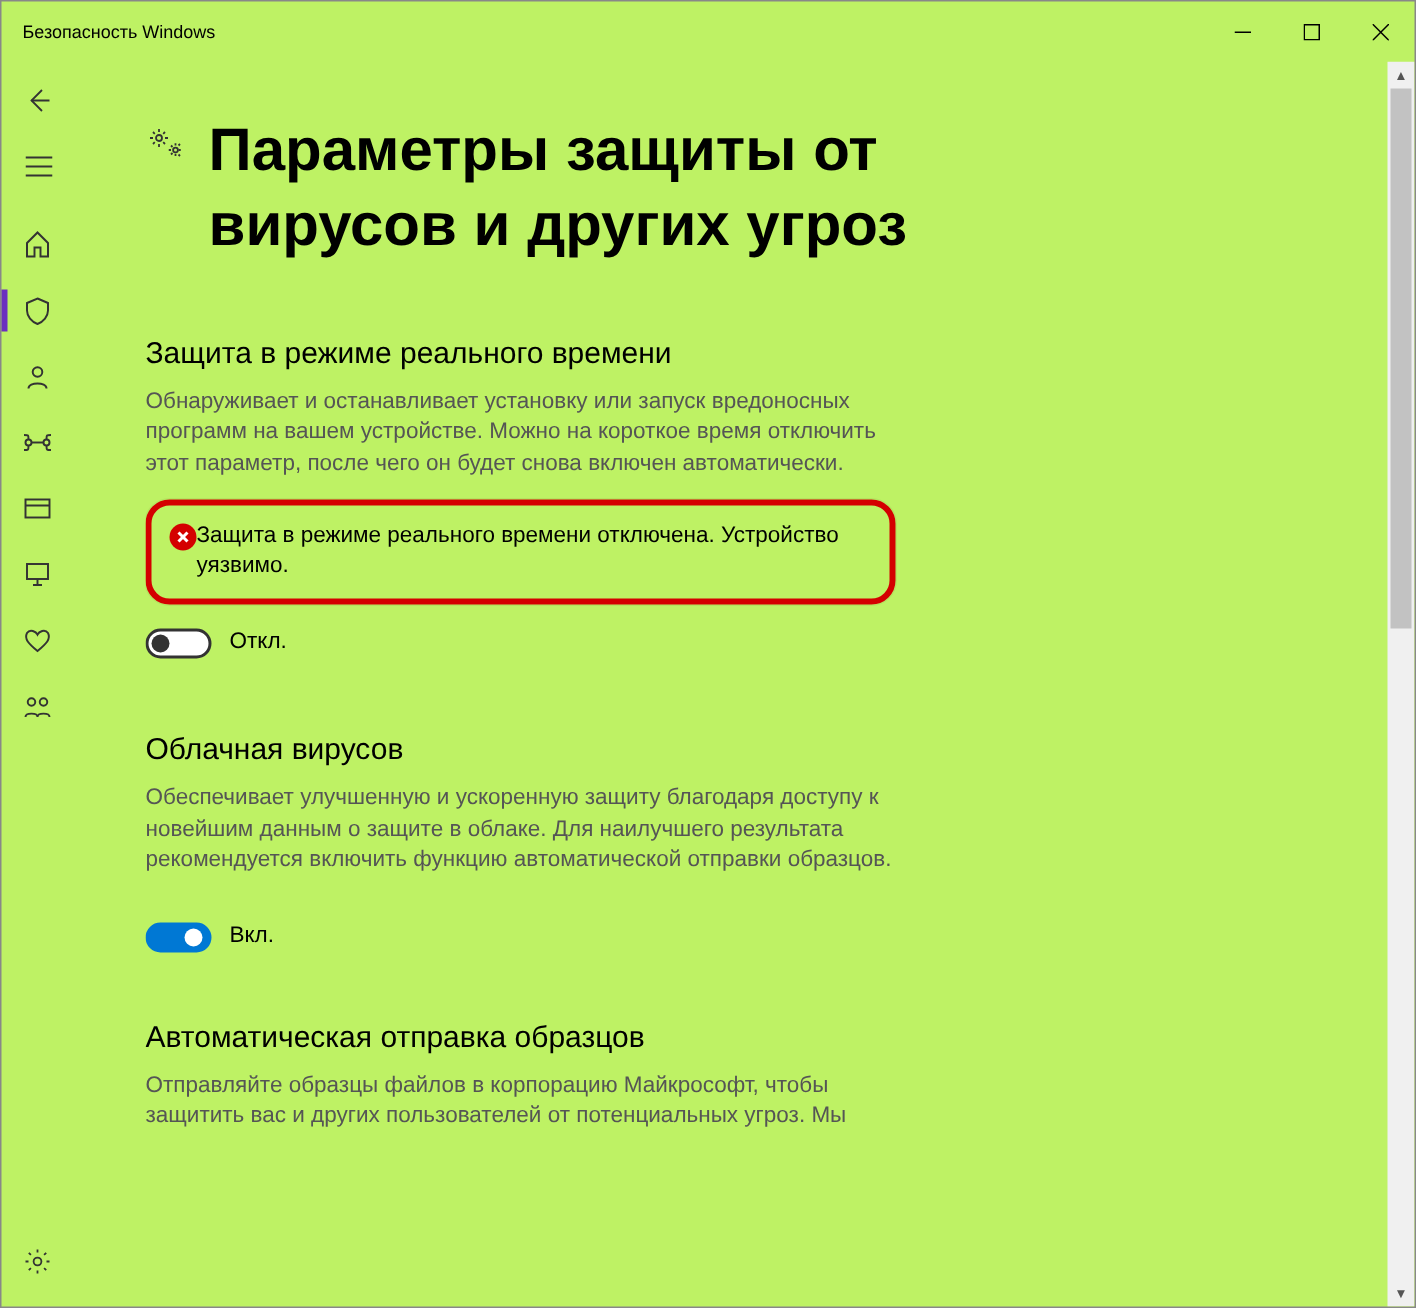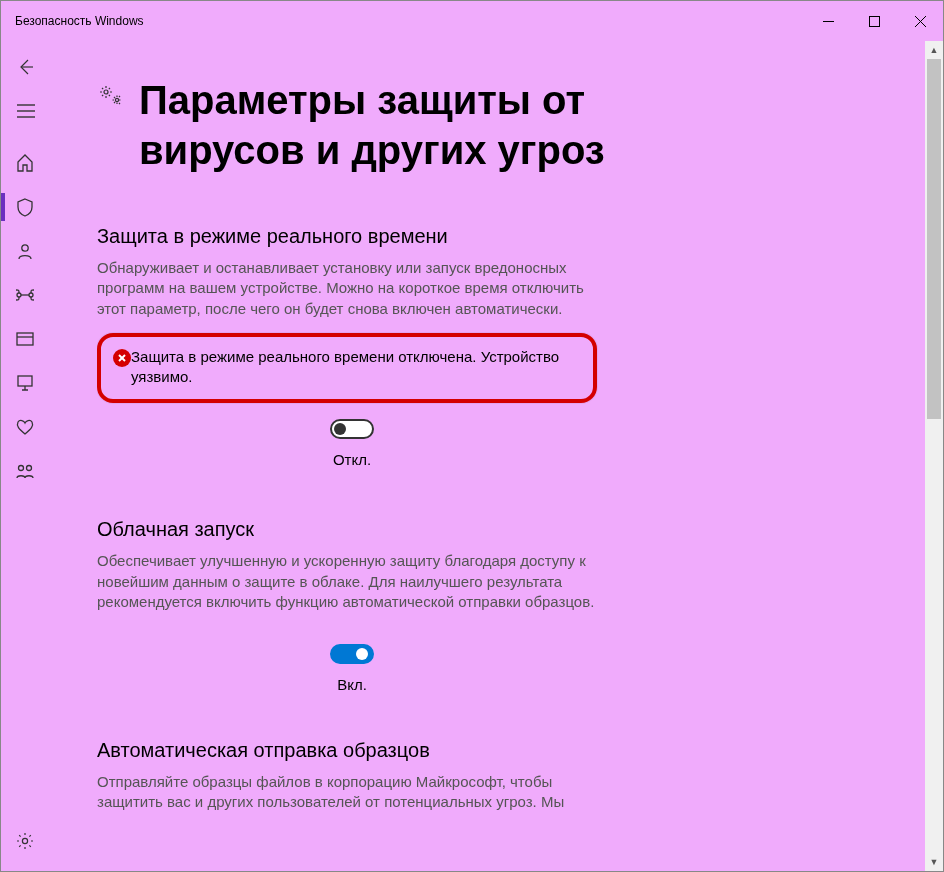--- a/index.html
+++ b/index.html
@@ -1,17 +1,17 @@
 <!DOCTYPE html>
 <html><head>
 <meta charset="utf-8">
 <style>
   * { box-sizing: border-box; margin: 0; padding: 0; }
   html, body { width: 944px; height: 872px; font-family: "Segoe UI", Arial, sans-serif; background: #fff; color: #000; overflow: hidden; }
-  .outer { width: 944px; height: 872px; border: 1px solid #888; background: #f0abfc; display: flex; flex-direction: column; }
+  .outer { width: 944px; height: 872px; border: 1px solid #888; background: #bef264; display: flex; flex-direction: column; }
 
   
   .titlebar { height: 40px; display: flex; align-items: center; justify-content: space-between; padding-left: 14px; }
   .titlebar-title { font-size: 12px; color: #000; }
   .winbtns { display: flex; height: 100%; }
   .winbtn { width: 46px; display: flex; align-items: center; justify-content: center; font-family: "Segoe UI Symbol", sans-serif; font-size: 12px; }
   .winbtn svg { stroke: #000; }
 
   
   .body { flex: 1; display: flex; min-height: 0; }
@@ -38,21 +38,21 @@
   .section h2 { font-size: 20px; font-weight: 400; margin-bottom: 10px; }
   .section p.desc { font-size: 15px; color: #555; line-height: 1.35; }
 
   
   .warn-callout { margin-top: 14px; border: 4px solid #d40000; border-radius: 16px; padding: 10px 16px 12px 12px; display: flex; align-items: flex-start; max-width: 500px; box-shadow: 0 0 0 1px rgba(0,0,0,0.05); }
   .warn-icon { width: 18px; height: 18px; border-radius: 50%; background: #d40000; display: flex; align-items: center; justify-content: center; flex-shrink: 0; margin-top: 2px; }
   .warn-icon svg { stroke: #fff; stroke-width: 2; }
   .warn-text { font-size: 15px; color: #000; line-height: 1.35; }
 
   
-  .toggle-row { display: flex; align-items: center; gap: 12px; margin-top: 16px; flex-direction: column; }
+  .toggle-row { display: flex; gap: 12px; margin-top: 16px; }
   .toggle { width: 44px; height: 20px; border: 2px solid #333; border-radius: 20px; position: relative; background: #fff; }
   .toggle.off .knob { left: 2px; }
   .toggle.on { background: #0078d4; border-color: #0078d4; }
   .toggle.on .knob { left: 24px; background: #fff; }
   .knob { position: absolute; top: 2px; width: 12px; height: 12px; border-radius: 50%; background: #333; transition: none; }
   .toggle-label { font-size: 15px; color: #000; }
 
   
   .link { color: #0066cc; font-size: 15px; margin-top: 26px; display: inline-block; }
 
@@ -200,21 +200,21 @@
 
           <div class="toggle-row">
             <div class="toggle off">
                 <div class="knob"></div>
               </div>
             <span class="toggle-label">Откл.</span>
           </div>
         </div>
 
         <div class="section">
-          <h2>Облачная запуск</h2>
+          <h2>Облачная вирусов</h2>
           <p class="desc">Обеспечивает улучшенную и ускоренную защиту благодаря доступу к новейшим данным о защите в облаке. Для наилучшего результата рекомендуется включить функцию автоматической отправки образцов.</p>
 
           <div class="toggle-row" style="margin-top:32px">
             <div class="toggle on">
                 <div class="knob"></div>
               </div>
             <span class="toggle-label">Вкл.</span>
           </div>
 
         </div>

